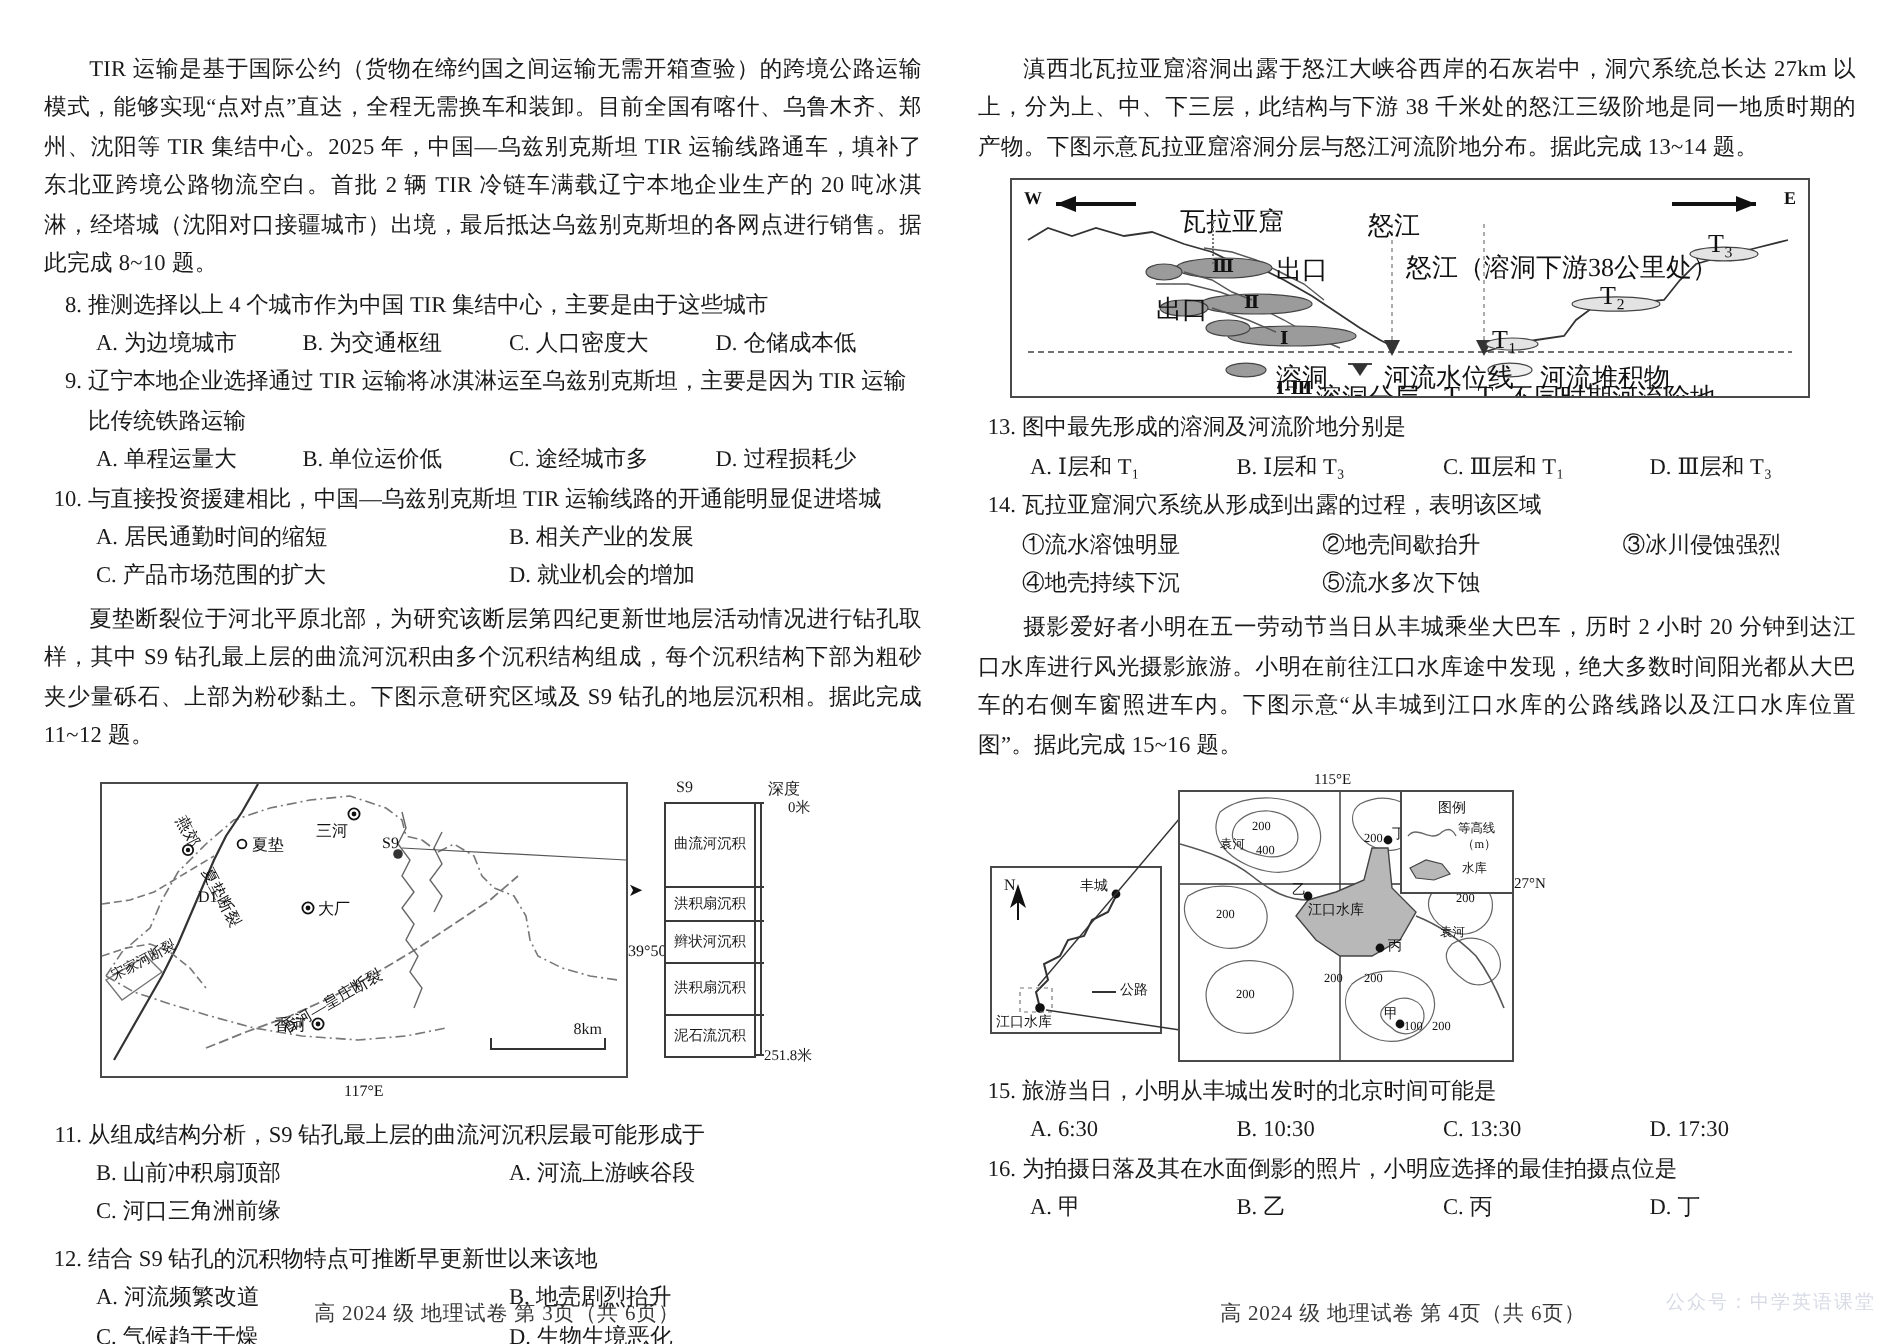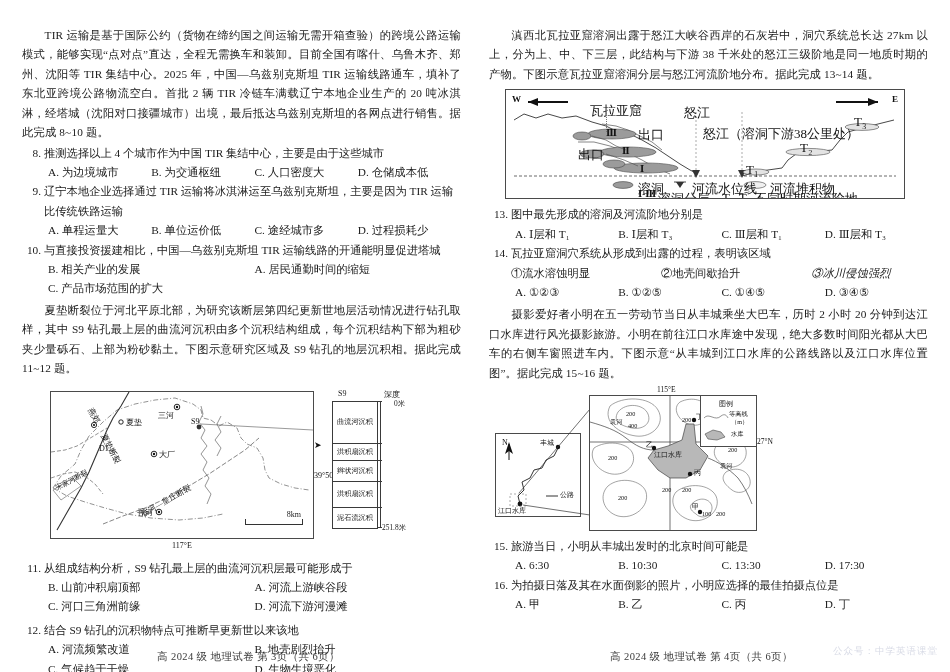--- a/index.html
+++ b/index.html
@@ -63,21 +63,21 @@
     padding-left: 26px;
     margin: 0;
   }
   .opts.four > div { width: 25%; box-sizing: border-box; }
   .opts.two > div { width: 50%; box-sizing: border-box; }
   .opts .lead { padding-right: 3px; }
 
   .opts.nums { padding-left: 22px; }
   .opts.nums > div:nth-child(1) { width: 36%; }
   .opts.nums > div:nth-child(2) { width: 36%; }
-  .opts.nums > div:nth-child(3) { width: 28%; font-style: italic; }
+  .opts.nums > div:nth-child(3) { width: 28%; }
 
   .footer {
     position: absolute;
     bottom: 0px;
     left: 0;
     width: 100%;
     text-align: center;
     font-size: 10.5px;
     color: #3a3a3a;
     letter-spacing: 0.4px;
@@ -259,25 +259,26 @@
       <div><span class="lead">B.</span><span>单位运价低</span></div>
       <div><span class="lead">C.</span><span>途经城市多</span></div>
       <div><span class="lead">D.</span><span>过程损耗少</span></div>
     </div>
 
     <div class="q">
       <span class="num">10.</span>
       <span class="stem">与直接投资援建相比，中国—乌兹别克斯坦 TIR 运输线路的开通能明显促进塔城</span>
     </div>
     <div class="opts two">
+      <div><span class="lead">A.</span><span>居民通勤时间的缩短</span></div>
       <div><span class="lead">B.</span><span>相关产业的发展</span></div>
-      <div><span class="lead">A.</span><span>居民通勤时间的缩短</span></div>
     </div>
     <div class="opts two">
       <div><span class="lead">C.</span><span>产品市场范围的扩大</span></div>
+      <div><span class="lead">D.</span><span>就业机会的增加</span></div>
     </div>
 
     <p class="para indent" style="margin-top:2px;">夏垫断裂位于河北平原北部，为研究该断层第四纪更新世地层活动情况进行钻孔取样，其中 S9 钻孔最上层的曲流河沉积由多个沉积结构组成，每个沉积结构下部为粗砂夹少量砾石、上部为粉砂黏土。下图示意研究区域及 S9 钻孔的地层沉积相。据此完成 11~12 题。</p>
 
     <div class="fig1">
 
       <div class="mapbox">
         <svg width="262" height="146" viewBox="0 0 262 146">
 
           <path d="M2 96 L10 84 L24 72 L30 58 L38 44 L52 30 L66 18 L84 12 L104 8 L124 6 L142 12 L150 18 L152 26 L160 28" fill="none" stroke="#777" stroke-width="0.8" stroke-dasharray="5,2,1,2"></path>
@@ -365,21 +366,20 @@
     <div class="q">
       <span class="num">11.</span>
       <span class="stem">从组成结构分析，S9 钻孔最上层的曲流河沉积层最可能形成于</span>
     </div>
     <div class="opts two">
       <div><span class="lead">B.</span><span>山前冲积扇顶部</span></div>
       <div><span class="lead">A.</span><span>河流上游峡谷段</span></div>
     </div>
     <div class="opts two">
       <div><span class="lead">C.</span><span>河口三角洲前缘</span></div>
-      <div><span class="lead">D.</span><span>河流下游河漫滩</span></div>
     </div>
 
     <div class="q" style="margin-top:4px;">
       <span class="num">12.</span>
       <span class="stem">结合 S9 钻孔的沉积物特点可推断早更新世以来该地</span>
     </div>
     <div class="opts two">
       <div><span class="lead">A.</span><span>河流频繁改道</span></div>
       <div><span class="lead">B.</span><span>地壳剧烈抬升</span></div>
     </div>
@@ -486,25 +486,24 @@
 
     <div class="q">
       <span class="num">14.</span>
       <span class="stem">瓦拉亚窟洞穴系统从形成到出露的过程，表明该区域</span>
     </div>
     <div class="opts nums">
       <div>①流水溶蚀明显</div>
       <div>②地壳间歇抬升</div>
       <div>③冰川侵蚀强烈</div>
     </div>
-    <div class="opts four">
-      <div><span class="lead">A.</span><span>①②③</span></div>
-      <div><span class="lead">B.</span><span>①②⑤</span></div>
-      <div><span class="lead">C.</span><span>①④⑤</span></div>
-      <div><span class="lead">D.</span><span>③④⑤</span></div>
+    <div class="opts nums">
+      <div>④地壳持续下沉</div>
+      <div>⑤流水多次下蚀</div>
+      <div></div>
     </div>
 
     <p class="para indent" style="margin-top:3px;">摄影爱好者小明在五一劳动节当日从丰城乘坐大巴车，历时 2 小时 20 分钟到达江口水库进行风光摄影旅游。小明在前往江口水库途中发现，绝大多数时间阳光都从大巴车的右侧车窗照进车内。下图示意“从丰城到江口水库的公路线路以及江口水库位置图”。据此完成 15~16 题。</p>
 
     <div class="fig3">
 
       <div class="inset">
         <svg width="84" height="82" viewBox="0 0 84 82">
 
           <line x1="13" y1="26" x2="13" y2="10" stroke="#111" stroke-width="1"></line>

